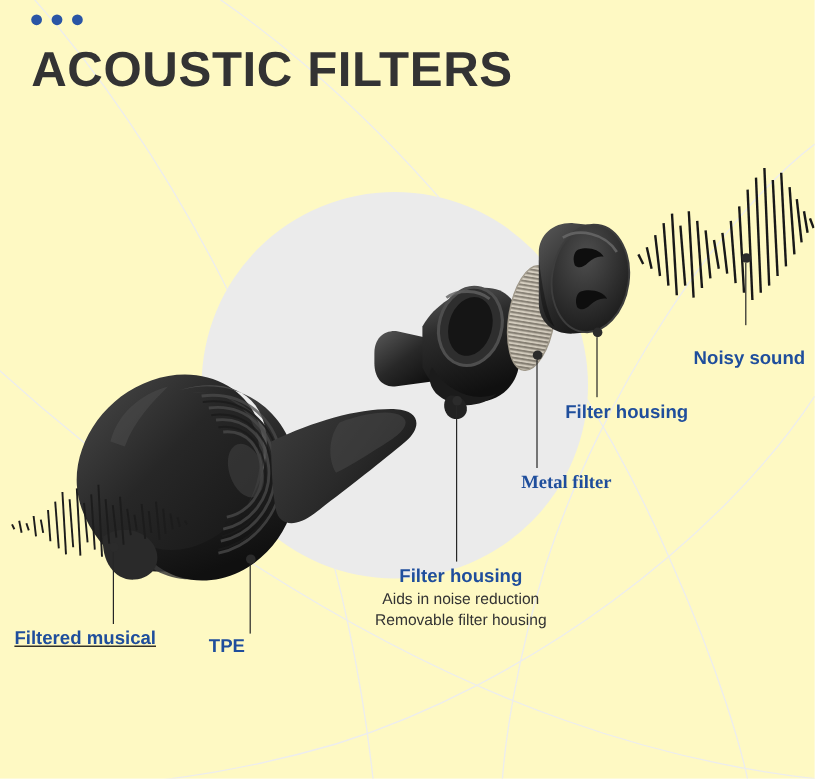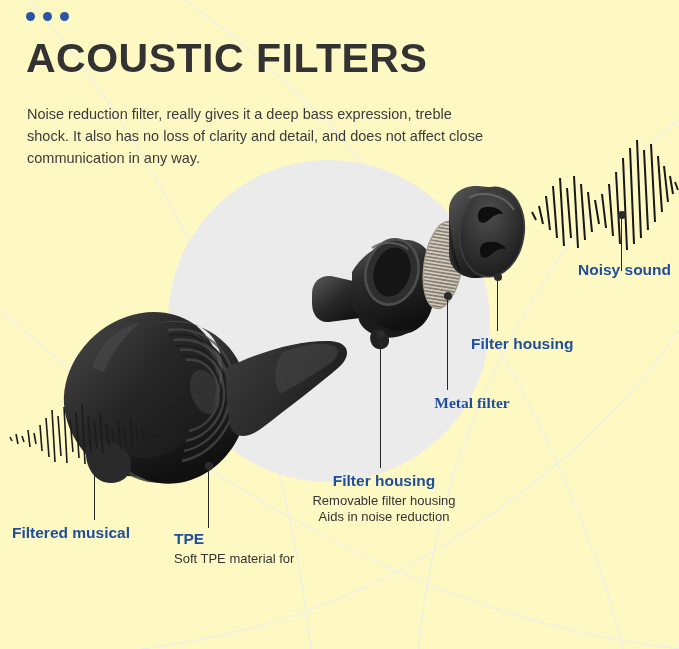--- a/index.html
+++ b/index.html
@@ -109,26 +109,26 @@
   .callout .desc {
     font-size: 13px;
     color: #333333;
     line-height: 1.25;
     margin-top: 2px;
   }
   .callout.center { text-align: center; }
   .callout.left   { text-align: left; }
 
   
-  #callout-noisy-sound     { left: 578px; top: 261px; }
+  #callout-noisy-sound     { left: 578px; top: 290px; }
   #callout-filter-housing-r{ left: 471px; top: 335px; }
   #callout-metal-filter    { left: 391px; top: 394px; text-align: center; width: 162px; font-family: Liberation Serif, serif;}
   #callout-filter-housing-c{ left: 304px; top: 472px; text-align: center; width: 160px;}
-  #callout-tpe             { left: 174px; top: 530px; }
-  #callout-filtered        { left: 5px;   top: 524px; width: 132px; text-align: center;}
+  #callout-tpe             { left: 174px; top: 530px; text-align: right; }
+  #callout-filtered        { left: 5px;   top: 524px; width: 132px; text-align: center; text-decoration: underline;}
 </style>
 </head>
 <body>
 
 <div id="infographic">
 
   <svg class="bg-arcs" viewBox="0 0 679 649" xmlns="http://www.w3.org/2000/svg">
     <g fill="none" stroke="#ededed" stroke-width="1.1">
       <path d="M 120 -40 C 300 60 470 260 560 470 C 600 560 620 630 625 660"></path>
       <path d="M 20 -10 C 140 120 250 330 290 520 C 305 590 310 640 312 660"></path>
@@ -140,21 +140,20 @@
 
   <div class="gray-circle"></div>
 
   <div class="dots">
     <span class="dot"></span>
     <span class="dot"></span>
     <span class="dot"></span>
   </div>
 
   <div class="title">ACOUSTIC FILTERS</div>
-  <div class="subtitle">Noise reduction filter, really gives it a deep bass expression, treble shock. It also has no loss of clarity and detail, and does not affect close communication in any way.</div>
 
   <svg class="product-art" viewBox="0 0 679 649" xmlns="http://www.w3.org/2000/svg">
     <defs>
       <linearGradient id="gBlackA" x1="0" y1="0" x2="1" y2="1">
         <stop offset="0%" stop-color="#4a4a4a"></stop>
         <stop offset="45%" stop-color="#272727"></stop>
         <stop offset="100%" stop-color="#141414"></stop>
       </linearGradient>
       <linearGradient id="gBlackB" x1="0" y1="0" x2="0.3" y2="1">
         <stop offset="0%" stop-color="#5c5c5c"></stop>
@@ -349,26 +348,25 @@
   <div class="callout left" id="callout-filter-housing-r">
     <div class="cap">Filter housing</div>
   </div>
 
   <div class="callout center" id="callout-metal-filter">
     <div class="cap">Metal filter</div>
   </div>
 
   <div class="callout center" id="callout-filter-housing-c">
     <div class="cap">Filter housing</div>
+    <div class="desc" style="margin-top:0;">Aids in noise reduction</div>
     <div class="desc">Removable filter housing</div>
-    <div class="desc" style="margin-top:0;">Aids in noise reduction</div>
   </div>
 
   <div class="callout left" id="callout-tpe">
     <div class="cap">TPE</div>
-    <div class="desc">Soft TPE material for</div>
   </div>
 
   <div class="callout center" id="callout-filtered">
     <div class="cap">Filtered musical</div>
   </div>
 
 </div>
 
 </body></html>

